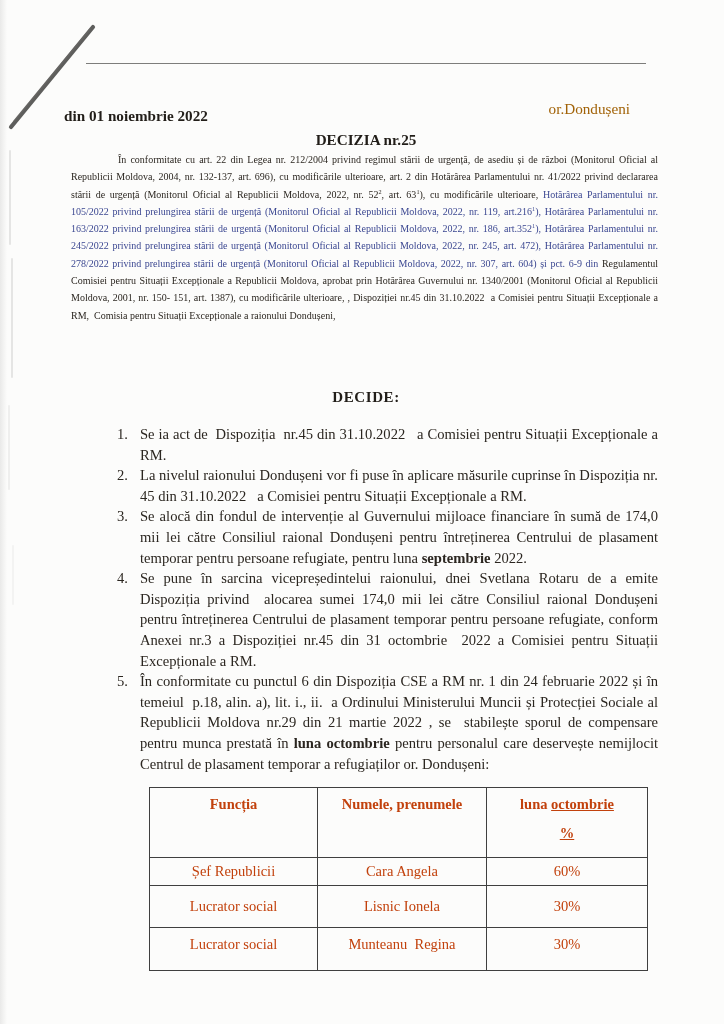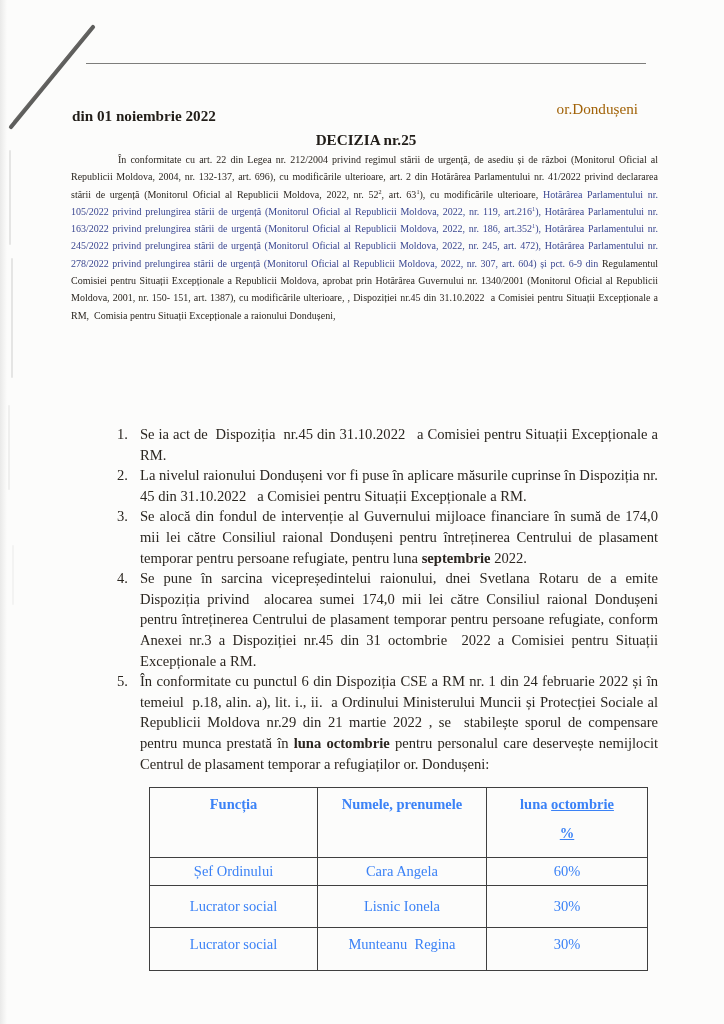--- a/index.html
+++ b/index.html
@@ -33,21 +33,21 @@
   .title-wrap{
     position:absolute;top:60px;left:70px;width:592px;text-align:center;
   }
   .title{
     display:inline-block;font-weight:bold;font-size:15.8px;letter-spacing:.4px;
     color:#1e1a15;border-bottom:2.4px solid #34302a;padding-bottom:3px;white-space:nowrap;
   }
   .title-rule{height:1.4px;background:#7d7d7b;margin:3px auto 0;width:560px;}
 
   .dateline{
-    position:absolute;top:100px;left:72px;width:566px;
+    position:absolute;top:100px;left:64px;width:566px;
     display:flex;justify-content:space-between;align-items:flex-start;
   }
   .date{font-weight:bold;font-size:15.2px;margin-top:7px;color:#221e19;}
   .place{font-weight:normal;font-size:15.2px;color:#a16207;}
 
   .decizia{
     position:absolute;top:131px;left:70px;width:592px;text-align:center;
     font-weight:bold;font-size:15.2px;color:#211d18;
   }
 
@@ -66,21 +66,21 @@
   .li-text{flex:1 1 auto;text-align:justify;}
 
   .sg-b{font-weight:bold;}
   .sg-u{text-decoration:underline;text-align:right;}
   .sg-blue{color:var(--blue-ink);}
   .sg-sup{vertical-align:super;font-size:.62em;line-height:0;}
 
   table.tbl{
     position:absolute;top:787px;left:149px;width:498px;
     border-collapse:collapse;table-layout:fixed;
-    font-size:14.5px;color:#3b82f6;
+    font-size:14.5px;color:#c2410c;
   }
   table.tbl col.c1{width:168px;}
   table.tbl col.c2{width:169px;}
   table.tbl col.c3{width:161px;}
   table.tbl th,table.tbl td{
     border:1.6px solid var(--border);text-align:center;padding:0 4px;
     font-weight:normal;vertical-align:middle;overflow:hidden;
   }
   tr.hrow th{font-weight:bold;vertical-align:top;padding-top:8px;height:61px;}
   tr.hrow .pct{margin-top:12px;}
@@ -111,20 +111,21 @@
 
   <div class="dateline">
     <span class="date">din 01 noiembrie 2022</span>
     <span class="place">or.Dondușeni</span>
   </div>
 
   <div class="decizia">DECIZIA nr.25</div>
 
   <p class="preamble"><span>În conformitate cu art. 22 din Legea nr. 212/2004 privind regimul stării de urgență, de asediu și de război (Monitorul Oficial al Republicii Moldova, 2004, nr. 132-137, art. 696), cu modificările ulterioare, art. 2 din Hotărârea Parlamentului nr. 41/2022 privind declararea stării de urgență (Monitorul Oficial al Republicii Moldova, 2022, nr. 52</span><span class="sg-sup">2</span><span>, art. 63</span><span class="sg-sup">1</span><span>), cu modificările ulterioare, </span><span class="sg-blue">Hotărârea Parlamentului nr. 105/2022 privind prelungirea stării de urgență (Monitorul Oficial al Republicii Moldova, 2022, nr. 119, art.216</span><span class="sg-blue sg-sup">1</span><span class="sg-blue">), Hotărârea Parlamentului nr. 163/2022 privind prelungirea stării de urgentă (Monitorul Oficial al Republicii Moldova, 2022, nr. 186, art.352</span><span class="sg-blue sg-sup">1</span><span class="sg-blue">), Hotărârea Parlamentului nr. 245/2022 privind prelungirea stării de urgență (Monitorul Oficial al Republicii Moldova, 2022, nr. 245, art. 472), Hotărârea Parlamentului nr. 278/2022 privind prelungirea stării de urgență (Monitorul Oficial al Republicii Moldova, 2022, nr. 307, art. 604) și pct. 6-9 din </span><span>Regulamentul Comisiei pentru Situații Excepționale a Republicii Moldova, aprobat prin Hotărârea Guvernului nr. 1340/2001 (Monitorul Oficial al Republicii Moldova, 2001, nr. 150- 151, art. 1387), cu modificările ulterioare, , Dispoziției nr.45 din 31.10.2022&nbsp; a Comisiei pentru Situații Excepționale a RM,&nbsp; Comisia pentru Situații Excepționale a raionului Dondușeni,</span></p>
 
+  <div class="decide">DECIDE:</div>
 
   <div class="list">
     <div class="li">
       <span class="num">1.</span>
       <span class="li-text"><span>Se ia act de&nbsp; Dispoziția&nbsp; nr.45 din 31.10.2022&nbsp;&nbsp; a Comisiei pentru Situații Excepționale a RM.</span></span>
     </div>
     <div class="li">
       <span class="num">2.</span>
       <span class="li-text"><span>La nivelul raionului Dondușeni vor fi puse în aplicare măsurile cuprinse în Dispoziția nr. 45 din 31.10.2022&nbsp;&nbsp; a Comisiei pentru Situații Excepționale a RM.</span></span>
     </div>
@@ -151,21 +152,21 @@
     <tbody>
       <tr class="hrow">
         <th>Funcția</th>
         <th>Numele, prenumele</th>
         <th>
           <div><span class="sg-b">luna </span><span class="sg-b sg-u">octombrie</span></div>
           <div class="pct"><span class="sg-b sg-u">%</span></div>
         </th>
       </tr>
       <tr class="r1">
-        <td>Șef Ordinului</td>
+        <td>Șef Republicii</td>
         <td>Cara Angela</td>
         <td>60%</td>
       </tr>
       <tr class="r2">
         <td>Lucrator social</td>
         <td>Lisnic Ionela</td>
         <td>30%</td>
       </tr>
       <tr class="r3">
         <td>Lucrator social</td>

